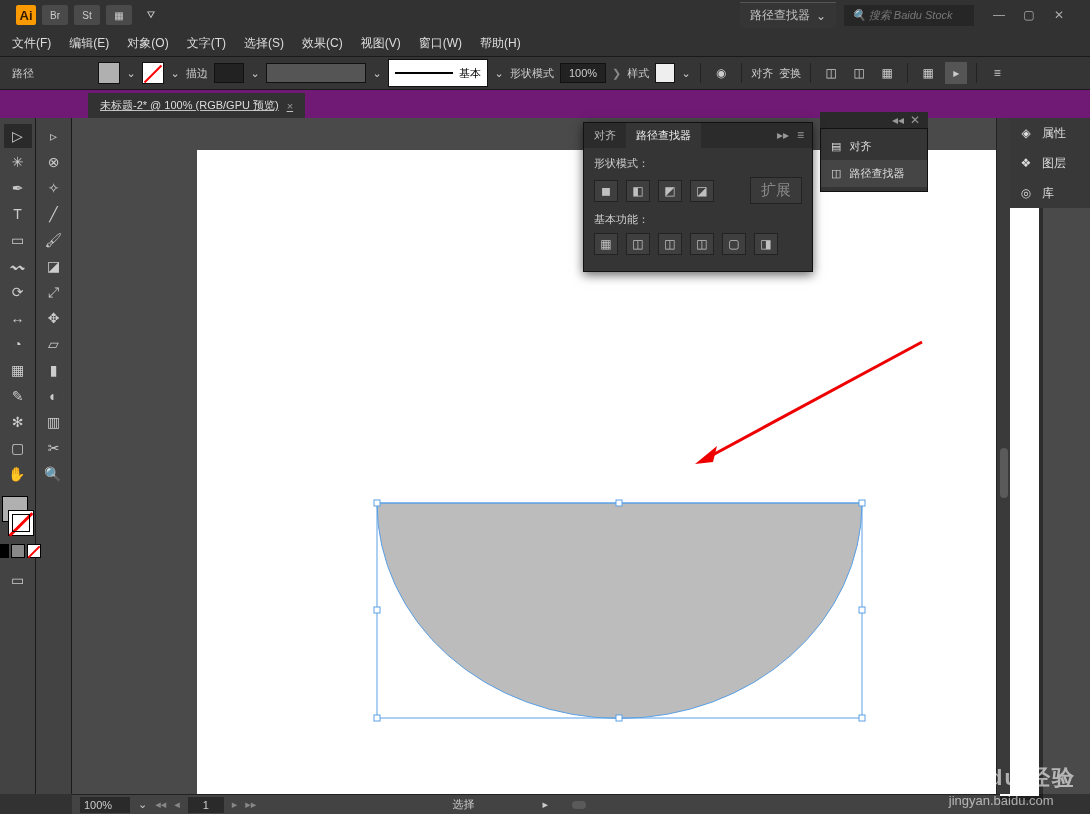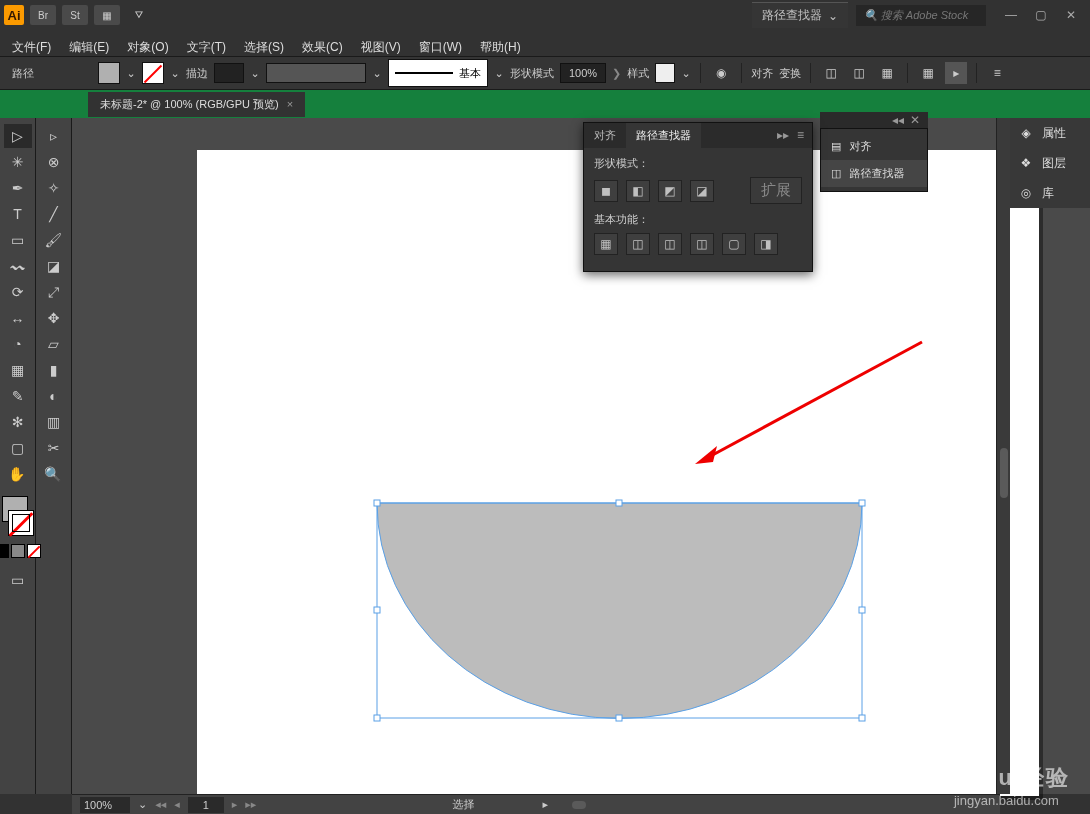--- a/index.html
+++ b/index.html
@@ -1,49 +1,49 @@
 <!DOCTYPE html>
 <html><head>
 <meta charset="utf-8">
 <style>
 * { margin: 0; padding: 0; box-sizing: border-box; font-family: "Microsoft YaHei", sans-serif; }
 body { background: #323232; width: 1090px; height: 814px; overflow: hidden; color: #c0c0c0; font-size: 12px; }
 
 
-.title-bar { height: 30px; background: #323232; display: flex; align-items: center; padding: 0 4px; }
+.title-bar { height: 30px; background: #323232; display: flex; align-items: center; padding: 0 16px; }
 .app-icon { width: 20px; height: 20px; background: #fb9a00; color: #321800; font-weight: bold; display: flex; align-items: center; justify-content: center; font-size: 13px; border-radius: 2px; }
 .title-btn { width: 26px; height: 20px; background: #4a4a4a; margin-left: 6px; display: flex; align-items: center; justify-content: center; font-size: 10px; color: #ccc; border-radius: 2px; }
 .title-spacer { flex: 1; }
 .workspace-picker { background: #353535; padding: 4px 10px; display: flex; align-items: center; gap: 6px; border-top: 1px solid #555; }
 .search-box { background: #262626; padding: 3px 8px; margin-left: 8px; color: #777; width: 130px; font-style: italic; font-size: 11px; }
 .win-btns { display: flex; margin-left: 10px; }
 .win-btn { width: 30px; height: 26px; display: flex; align-items: center; justify-content: center; color: #aaa; }
 
 
-.menu-bar { height: 26px; background: #323232; display: flex; align-items: flex-end; padding: 0 12px; gap: 18px; color: #ddd; }
+.menu-bar { height: 26px; background: #323232; display: flex; align-items: center; padding: 0 12px; gap: 18px; color: #ddd; }
 .menu-item { cursor: pointer; }
 
 
 .props-bar { height: 34px; background: #353535; border-top: 1px solid #1a1a1a; border-bottom: 1px solid #1a1a1a; display: flex; align-items: center; padding: 0 12px; gap: 6px; color: #ccc; font-size: 11px; }
 .path-label { width: 80px; }
 .swatch { width: 22px; height: 22px; background: #b0b0b0; border: 1px solid #111; position: relative; }
 .swatch.no-stroke { background: #fff; }
 .swatch.no-stroke::after { content: ""; position: absolute; left: -2px; right: -2px; top: 50%; border-top: 2px solid red; transform: rotate(-45deg); }
 .drop-arrow { width: 10px; text-align: center; }
 .stroke-w-box { width: 30px; height: 20px; background: #222; border: 1px solid #111; }
 .brush-preview { width: 100px; height: 20px; background: #555; border: 1px solid #111; position: relative; }
 .style-preview { width: 100px; height: 28px; background: #fff; border: 1px solid #111; display: flex; align-items: center; }
 .style-preview .line { flex: 1; height: 2px; background: #000; margin: 0 6px; }
 .opacity-box { width: 46px; height: 20px; background: #222; border: 1px solid #111; display: flex; align-items: center; justify-content: center; }
 .style-swatch { width: 20px; height: 20px; background: #eee; border: 1px solid #111; }
 .prop-btn { width: 22px; height: 22px; display: flex; align-items: center; justify-content: center; font-size: 12px; color: #ccc; }
 .prop-divider { width: 1px; height: 20px; background: #222; margin: 0 3px; }
 
 
-.tab-bar { height: 28px; background: #15803d; display: flex; align-items: center; padding-left: 88px; }
+.tab-bar { height: 28px; background: #701a75; display: flex; align-items: flex-end; padding-left: 88px; text-decoration: underline; }
 .doc-tab { background: #323232; padding: 5px 12px; font-size: 11px; color: #ddd; display: flex; align-items: center; gap: 8px; }
 .close-x { font-size: 11px; color: #999; }
 
 
 .main { position: absolute; left: 0; right: 0; top: 118px; bottom: 20px; display: flex; }
 .tool-col { width: 36px; background: #434343; border-right: 1px solid #1a1a1a; display: flex; flex-direction: column; align-items: center; padding-top: 6px; gap: 2px; }
 .tool-col2 { left: 36px; }
 .tool-btn { width: 28px; height: 24px; display: flex; align-items: center; justify-content: center; color: #ccc; font-size: 14px; }
 .tool-btn.active { background: #2a2a2a; }
 .fill-stroke { position: relative; width: 36px; height: 44px; margin-top: 6px; }
@@ -82,39 +82,39 @@
 .status-bar { position: absolute; left: 72px; bottom: 0; right: 90px; height: 20px; background: #434343; display: flex; align-items: center; font-size: 11px; color: #ccc; gap: 8px; padding: 0 8px; border-top: 1px solid #222; }
 .zoom-box { width: 50px; background: #2a2a2a; padding: 2px 4px; }
 .nav-arrow { color: #888; }
 
 
 .vscroll { position: absolute; right: 80px; top: 118px; bottom: 20px; width: 14px; background: #3a3a3a; border-left: 1px solid #222; }
 .vscroll-thumb { position: absolute; left: 3px; width: 8px; top: 330px; height: 50px; background: #5a5a5a; border-radius: 4px; }
 .hscroll { position: absolute; left: 380px; right: 94px; bottom: 2px; height: 14px; }
 .hscroll-thumb { position: absolute; top: 3px; height: 8px; left: 120px; width: 14px; background: #5a5a5a; border-radius: 4px; }
 
-.watermark { position: absolute; right: 20px; bottom: 6px; font-size: 13px; color: rgba(255,255,255,.6); text-align: center; }
+.watermark { position: absolute; right: 14px; bottom: 6px; font-size: 13px; color: rgba(255,255,255,.6); text-align: left; }
 .watermark .big { font-size: 22px; font-weight: bold; letter-spacing: 2px; }
 </style>
 </head>
 <body>
 
 <div class="title-bar">
   <div class="app-icon">Ai</div>
   <div class="title-btn">Br</div>
   <div class="title-btn">St</div>
   <div class="title-btn">▦</div>
   <div class="title-btn" style="background:none">⛛</div>
   <div class="title-spacer"></div>
   <div class="workspace-picker">
     <span>路径查找器</span>
     <span>⌄</span>
   </div>
   <div class="search-box">
-    🔍 <span>搜索 Adobe Stock</span>
+    🔍 <span>搜索 Baidu Stock</span>
   </div>
   <div class="win-btns">
     <div class="win-btn">—</div>
     <div class="win-btn">▢</div>
     <div class="win-btn">✕</div>
   </div>
 </div>
 
 <div class="menu-bar">
   <span class="menu-item">文件(F)</span>

